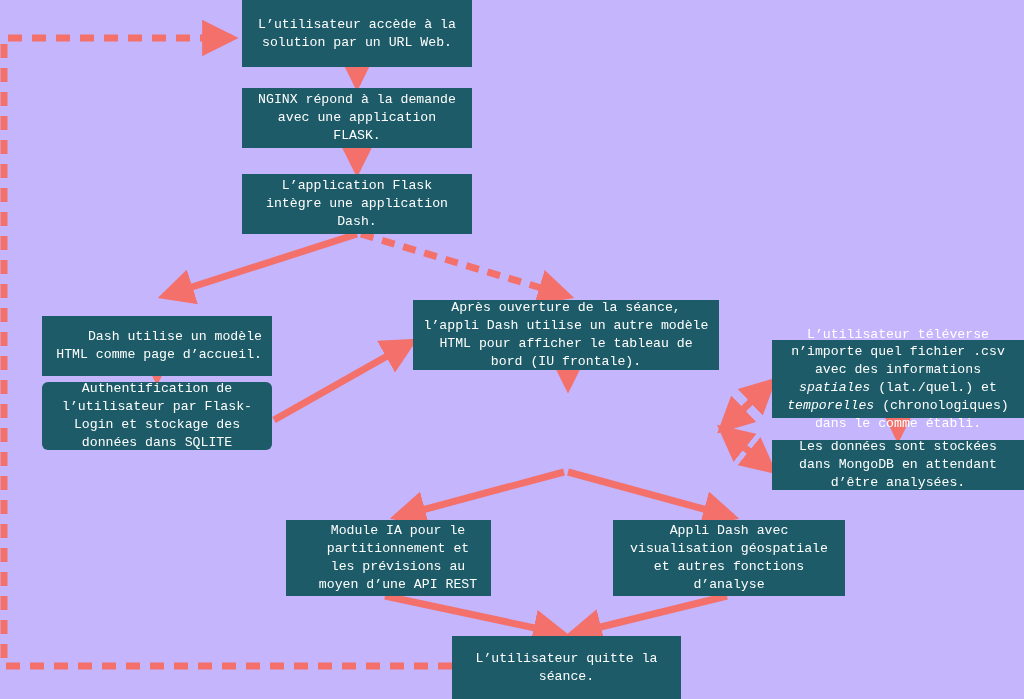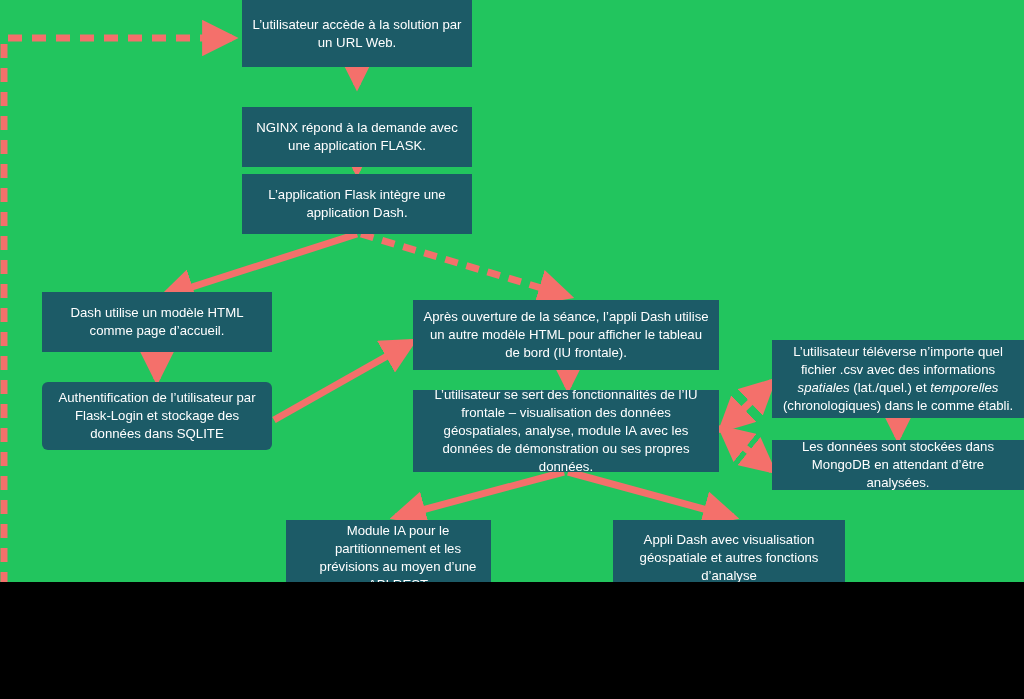--- a/index.html
+++ b/index.html
@@ -8,23 +8,24 @@
     padding: 0;
     background: #000000;
   }
   body {
     font-family: "Liberation Sans", sans-serif;
     -webkit-font-smoothing: antialiased;
   }
   #canvas {
     position: relative;
     width: 1024px;
-    height: 582px;
-    background: #22c55e;
+    height: 699px;
+    background: #c4b5fd;
     overflow: hidden;
+    font-family: Liberation Mono, monospace;
   }
   #edges {
     position: absolute;
     left: 0;
     top: 0;
     width: 1024px;
     height: 699px;
     pointer-events: none;
   }
   .node {
@@ -84,43 +85,40 @@
 
     <line x1="727" y1="596" x2="572" y2="634" stroke="#f4706b" stroke-width="7" marker-end="url(#ah)"></line>
 
     <polyline points="452,666 4,666 4,38 232,38" fill="none" stroke="#f4706b" stroke-width="7" stroke-dasharray="14 10" marker-end="url(#ah)"></polyline>
   </svg>
 
   <div class="node" style="left:242px; top:0px; width:230px; height:67px;">
     <span class="txt">L’utilisateur accède à la solution par un URL Web.</span>
   </div>
 
-  <div class="node" style="left:242px; top:88px; width:230px; height:60px;margin-top:19px;">
+  <div class="node" style="left:242px; top:88px; width:230px; height:60px;">
     <span class="txt">NGINX répond à la demande avec une application FLASK.</span>
   </div>
 
   <div class="node" style="left:242px; top:174px; width:230px; height:60px;">
     <span class="txt">L’application Flask intègre une application Dash.</span>
   </div>
 
-  <div class="node" style="left:42px; top:292px; width:230px; height:60px;">
+  <div class="node" style="left:42px; top:316px; width:230px; height:60px;text-align:right;">
     <span class="txt">Dash utilise un modèle HTML comme page d’accueil.</span>
   </div>
 
   <div class="node" style="left:42px; top:382px; width:230px; height:68px;border-radius:6px;">
     <span class="txt">Authentification de l’utilisateur par Flask-Login et stockage des données dans SQLITE</span>
   </div>
 
   <div class="node" style="left:413px; top:300px; width:306px; height:70px;">
     <span class="txt">Après ouverture de la séance, l’appli Dash utilise un autre modèle HTML pour afficher le tableau de bord (IU frontale).</span>
   </div>
 
-  <div class="node" style="left:413px; top:390px; width:306px; height:82px;">
-    <span class="txt">L’utilisateur se sert des fonctionnalités de l’IU frontale – visualisation des données géospatiales, analyse, module IA avec les données de démonstration ou ses propres données.</span>
-  </div>
 
   <div class="node" style="left:772px; top:340px; width:252px; height:78px;">
     <span class="txt"><span>L’utilisateur téléverse n’importe quel fichier .csv avec des informations </span><i>spatiales</i><span> (lat./quel.) et </span><i>temporelles</i><span> (chronologiques) dans le comme établi.</span></span>
   </div>
 
   <div class="node" style="left:772px; top:440px; width:252px; height:50px;">
     <span class="txt">Les données sont stockées dans MongoDB en attendant d’être analysées.</span>
   </div>
 
   <div class="node" style="left:286px; top:520px; width:205px; height:76px;padding-left:29px;">

